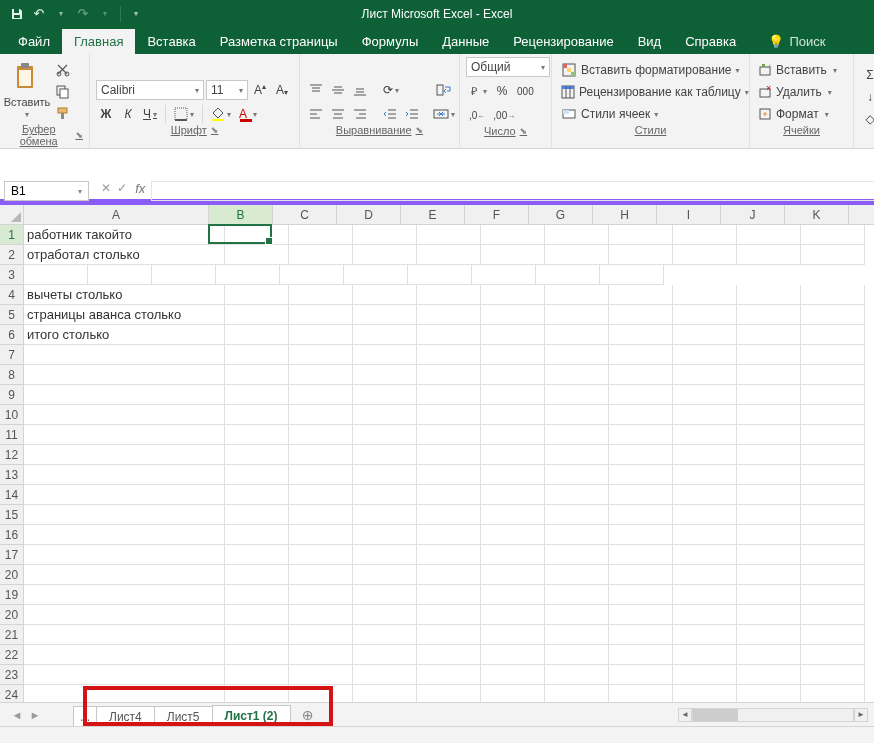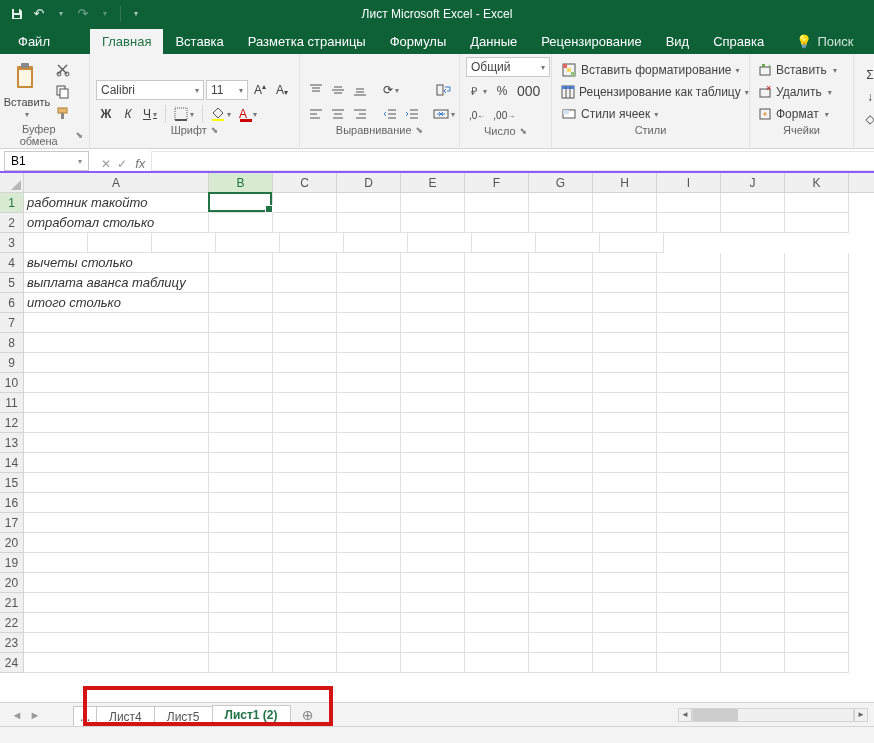--- a/index.html
+++ b/index.html
@@ -4,61 +4,61 @@
 <style>
 * { margin:0; padding:0; box-sizing:border-box; font-family:"Segoe UI",Tahoma,sans-serif; }
 body { width:874px; height:743px; background:#fff; overflow:hidden; font-size:12px; position:relative; }
 .titlebar { height:27px; background:#0e6137; display:flex; align-items:center; color:#fff; position:relative; }
 .qat { display:flex; align-items:center; gap:4px; padding-left:8px; }
 .qat .ic { width:18px; height:18px; display:flex; align-items:center; justify-content:center; font-size:13px; color:#e8f3ed; cursor:pointer; }
 .qat .sep { width:1px; height:16px; background:#2d7a52; margin:0 2px; }
 .title { position:absolute; left:50%; transform:translateX(-50%); font-size:12px; color:#fff; white-space:nowrap; }
 .menubar { height:27px; background:#0e6137; display:flex; align-items:flex-end; padding-left:6px; }
 .menubar .tab { height:25px; padding:0 12px; display:flex; align-items:center; color:#fff; font-size:13px; cursor:pointer; }
-.menubar .tab.active { background:#f3f3f3; color:#217346;margin-left:28px; }
+.menubar .tab.active { background:#f3f3f3; color:#217346; }
 .menubar .tellme { margin-left:8px; display:flex; align-items:center; gap:5px; color:#cfe3d7; }
 .ribbon { height:95px; background:#f3f3f3; border-bottom:1px solid #d4d4d4; display:flex; position:relative; }
 .rgroup { border-right:1px solid #e1e1e1; padding:3px 6px 0; display:flex; flex-direction:column; justify-content:space-between; height:95px; }
-.rgroup .lbl { text-align:center; font-size:11px; color:#666; padding-bottom:13px; display:flex; justify-content:center; gap:4px; align-items:center; }
+.rgroup .lbl { text-align:center; font-size:11px; color:#666; padding-bottom:13px; display:flex; justify-content:center; gap:4px; align-items:center;text-decoration:underline; }
 .rgroup .body { display:flex; gap:4px; height:72px;align-items:flex-end; }
 .col { display:flex; flex-direction:column; gap:2px; }
 .row { display:flex; gap:2px; align-items:center; }
 .btn { min-width:20px; height:20px; display:flex; align-items:center; justify-content:center; cursor:pointer; border:1px solid transparent; font-size:12px; color:#444; padding:0 2px; position:relative; }
 .bigbtn { width:42px; height:66px; display:flex; flex-direction:column; align-items:center; justify-content:center; gap:2px; cursor:pointer; font-size:11px; color:#444; }
 .combo { height:20px; border:1px solid #c8c8c8; background:#fff; display:flex; align-items:center; padding:0 4px; font-size:12px; color:#444; }
 .combo .arr { margin-left:auto; font-size:8px; color:#777; }
 .launcher { font-size:9px; color:#888; cursor:pointer; }
 svg { display:block; }
-.formula-row { height:24px; border-bottom:2px solid #8b5cf6; display:flex; align-items:flex-end; background:#fff; }
+.formula-row { height:24px; border-bottom:6px solid #8b5cf6; display:flex; align-items:flex-start; background:#fff;margin-top:32px; }
 .namebox { width:85px; height:20px; border:1px solid #c8c8c8; margin:0 4px 0 4px; padding:0 6px; font-size:12px; display:flex; align-items:center; background:#fff; }
 .namebox .arr { margin-left:auto; font-size:8px; color:#888; }
 .fx-btns { display:flex; gap:6px; padding:0 8px; color:#999; font-size:12px; }
 .fx-btns span { cursor:pointer; }
 .fx-label { font-style:italic; color:#777; padding-right:6px; font-size:13px; }
 .fbar { flex:1; border:1px solid #e5e5e5; border-right:none; height:20px; }
 .grid-area { position:relative; height:520px; background:#fff; overflow:hidden; }
 .corner { position:absolute; left:0; top:0; width:24px; height:20px; background:#f0f0f0; border-right:1px solid #d4d4d4; border-bottom:1px solid #d4d4d4; }
 .corner::after { content:""; position:absolute; right:2px; bottom:2px; border:5px solid transparent; border-right-color:#b7b7b7; border-bottom-color:#b7b7b7; }
 .colhdrs { position:absolute; left:24px; top:0; right:0; height:20px; display:flex; background:#f0f0f0; border-bottom:1px solid #d4d4d4; }
 .colhdr { border-right:1px solid #d4d4d4; text-align:center; font-size:12px; color:#555; display:flex; align-items:center; justify-content:center; cursor:pointer; }
 .colhdr.colA { width:185px; }
 .colhdr.std { width:64px; }
 .rowhdrs { position:absolute; left:0; top:20px; width:24px; background:#f0f0f0; border-right:1px solid #d4d4d4; }
 .rowhdr { height:20px; border-bottom:1px solid #d4d4d4; text-align:center; font-size:12px; color:#555; display:flex; align-items:center; justify-content:center; cursor:pointer; }
 .cells { position:absolute; left:24px; top:20px; right:0; }
 .crow { height:20px; display:flex; }
 .cell { border-right:1px solid #e0e0e0; border-bottom:1px solid #e0e0e0; height:20px; font-size:13px; color:#333; padding:0 3px; display:flex; align-items:center; overflow:hidden; white-space:nowrap; cursor:cell; }
-.cell.colA { width:185px;font-style:italic; }
+.cell.colA { width:201px; }
 .cell.std { width:64px; }
 .selection { position:absolute; border:2px solid #217346; pointer-events:none; }
 .selection::after { content:""; position:absolute; right:-3px; bottom:-3px; width:6px; height:6px; background:#217346; border:1px solid #fff; }
 .sheetbar { position:absolute; bottom:17px; left:0; right:0; height:24px; background:#f3f3f3; border-top:1px solid #d4d4d4; display:flex; align-items:center; padding-left:8px; }
 .sheetbar .nav { width:18px; text-align:center; color:#9a9a9a; font-size:11px; cursor:pointer; }
 .sheet-tab { height:21px; padding:0 12px; border:1px solid #c8c8c8; border-bottom:none; background:#fff; display:flex; align-items:center; font-size:12px; color:#555; margin-left:-1px; cursor:pointer; position:relative; top:2px; }
-.sheet-tab.active { color:#217346; font-weight:600; border-bottom:3px solid #000000; top:1px; }
+.sheet-tab.active { color:#217346; font-weight:600; border-bottom:1px solid #000000; top:1px; }
 .add-sheet { width:22px; height:22px; margin-left:6px; display:flex; align-items:center; justify-content:center; color:#888; cursor:pointer; border:1px solid transparent; border-radius:11px; font-size:14px; }
 .hscroll { position:absolute; right:6px; height:14px; width:190px; display:flex; align-items:center; }
 .hscroll .tr { flex:1; height:14px; background:#f0f0f0; border:1px solid #d4d4d4; position:relative; }
 .hscroll .thumb { position:absolute; left:0; top:0; bottom:0; width:45px; background:#cdcdcd; }
 .hscroll .arw { width:14px; height:14px; background:#f0f0f0; border:1px solid #d4d4d4; font-size:8px; color:#666; display:flex; align-items:center; justify-content:center;}
 .status { position:absolute; bottom:0; left:0; right:0; height:17px; background:#f3f3f3; border-top:1px solid #d4d4d4; font-size:11px; color:#666; padding-left:6px; display:flex; align-items:center; }
 .highlight-box { position:absolute; border:4px solid #d41414; pointer-events:none; z-index:50; }
 .colhdr.active, .rowhdr.active { background:#d9ead3; color:#217346; }
 .style-item { display:flex; align-items:center; gap:4px; height:20px; font-size:12px; color:#444; cursor:pointer; padding:0 3px; white-space:nowrap; }
 .style-item .ic { width:16px; display:flex; justify-content:center; }
@@ -295,21 +295,21 @@
           </div>
         <div class="row">
           <div class="btn">
               <svg width="14" height="14" viewBox="0 0 14 14">
                 <text x="2" y="11" font-size="11" fill="#555">₽</text>
               </svg>
               <span style="font-size:8px;color:#777">▾</span>
             </div>
           <div class="btn">%</div>
           <div class="btn">
-              <span style="font-size:14px">000</span>
+              <span style="font-size:10px">000</span>
             </div>
         </div>
         <div class="row">
           <div class="btn">
               <span style="font-size:10px">,0</span>
               <span style="font-size:8px">←</span>
             </div>
           <div class="btn">
               <span style="font-size:10px">,00</span>
               <span style="font-size:8px">→</span>
@@ -520,21 +520,21 @@
         <div class="cell std"></div>
         <div class="cell std"></div>
         <div class="cell std"></div>
         <div class="cell std"></div>
         <div class="cell std"></div>
         <div class="cell std"></div>
         <div class="cell std"></div>
         <div class="cell std"></div>
       </div>
       <div class="crow">
-        <div class="cell colA">выплата аванса таблицу</div>
+        <div class="cell colA">страницы аванса столько</div>
         <div class="cell std"></div>
         <div class="cell std"></div>
         <div class="cell std"></div>
         <div class="cell std"></div>
         <div class="cell std"></div>
         <div class="cell std"></div>
         <div class="cell std"></div>
         <div class="cell std"></div>
         <div class="cell std"></div>
         <div class="cell std"></div>

